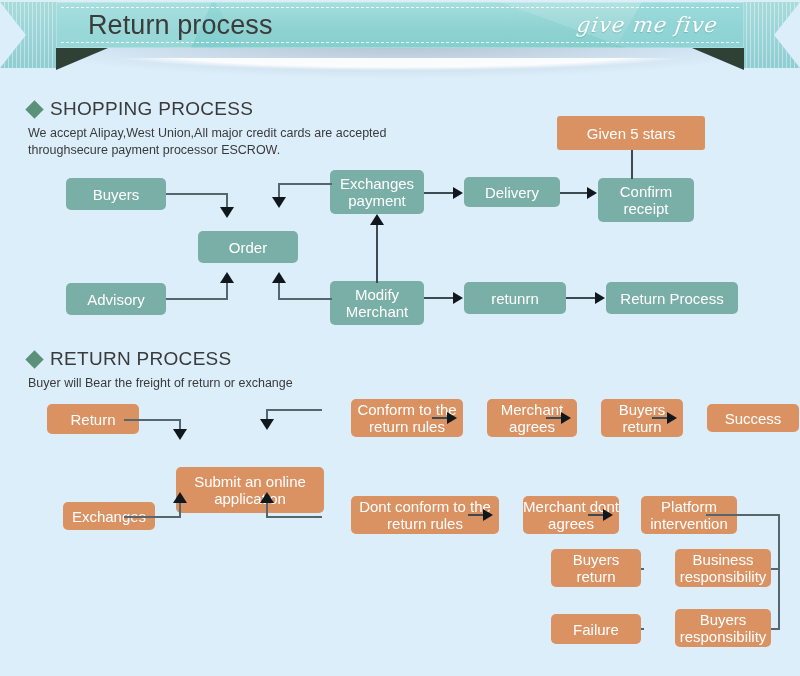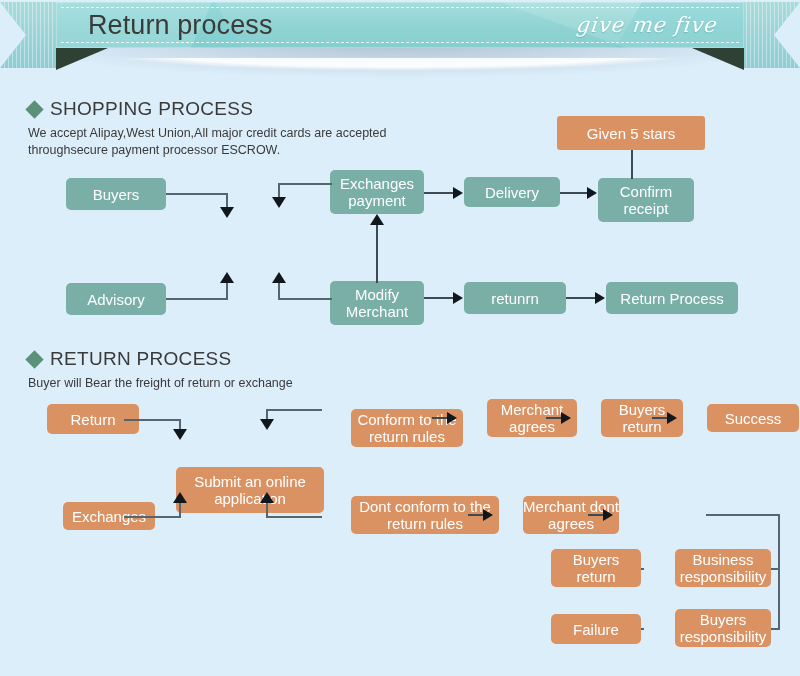--- a/index.html
+++ b/index.html
@@ -126,20 +126,23 @@
   </div>
 
   <div class="node teal" style="left:66px;top:178px;width:100px;height:32px;">
       <span>Buyers</span>
     </div>
 
   <div class="ln lnh thin" style="left:166px;top:193px;width:62px;"></div>
   <div class="ln lnv thin" style="left:226px;top:193px;height:17px;"></div>
   <div class="ar dn" style="left:220px;top:207px;"></div>
 
+  <div class="node teal" style="left:198px;top:231px;width:100px;height:32px;">
+      <span>Order</span>
+    </div>
 
   <div class="node teal" style="left:66px;top:283px;width:100px;height:32px;">
       <span>Advisory</span>
     </div>
   <div class="ln lnh thin" style="left:166px;top:298px;width:62px;"></div>
   <div class="ln lnv thin" style="left:226px;top:283px;height:16px;"></div>
   <div class="ar up" style="left:220px;top:272px;"></div>
 
   <div class="node teal wrap" style="left:330px;top:170px;width:94px;height:44px;">
       <span>Exchanges payment</span>
@@ -213,21 +216,21 @@
       <span>Submit an online application</span>
     </div>
 
   <div class="node orange" style="left:32px;top:502px;width:92px;height:28px;">
       <span style="font-size:15px;">Exchanges</span>
     </div>
   <div class="ln lnh thin" style="left:124px;top:516px;width:57px;"></div>
   <div class="ln lnv thin" style="left:179px;top:503px;height:14px;"></div>
   <div class="ar up" style="left:173px;top:492px;"></div>
 
-  <div class="node orange wrap" style="left:320px;top:409px;width:112px;height:38px;">
+  <div class="node orange wrap" style="left:320px;top:399px;width:112px;height:38px;">
       <span>Conform to the return rules</span>
     </div>
 
   <div class="ln lnh thin" style="left:266px;top:409px;width:56px;"></div>
   <div class="ln lnv thin" style="left:266px;top:409px;height:13px;"></div>
   <div class="ar dn" style="left:260px;top:419px;"></div>
 
   <div class="ln lnh" style="left:432px;top:417px;width:16px;"></div>
   <div class="ar rt" style="left:447px;top:412px;"></div>
 
@@ -259,20 +262,23 @@
   <div class="ln lnh" style="left:468px;top:514px;width:16px;"></div>
   <div class="ar rt" style="left:483px;top:509px;"></div>
 
   <div class="node orange wrap" style="left:492px;top:496px;width:96px;height:38px;">
       <span>Merchant dont agrees</span>
     </div>
 
   <div class="ln lnh" style="left:588px;top:514px;width:16px;"></div>
   <div class="ar rt" style="left:603px;top:509px;"></div>
 
+  <div class="node orange wrap" style="left:610px;top:496px;width:96px;height:38px;">
+      <span>Platform intervention</span>
+    </div>
 
   <div class="ln lnh thin" style="left:706px;top:514px;width:74px;"></div>
   <div class="ln lnv thin" style="left:778px;top:514px;height:116px;"></div>
   <div class="ln lnh thin" style="left:752px;top:568px;width:28px;"></div>
   <div class="ar lf" style="left:741px;top:561px;"></div>
   <div class="ln lnh thin" style="left:752px;top:628px;width:28px;"></div>
   <div class="ar lf" style="left:741px;top:621px;"></div>
 
   <div class="node orange wrap" style="left:644px;top:549px;width:96px;height:38px;">
       <span>Business responsibility</span>

